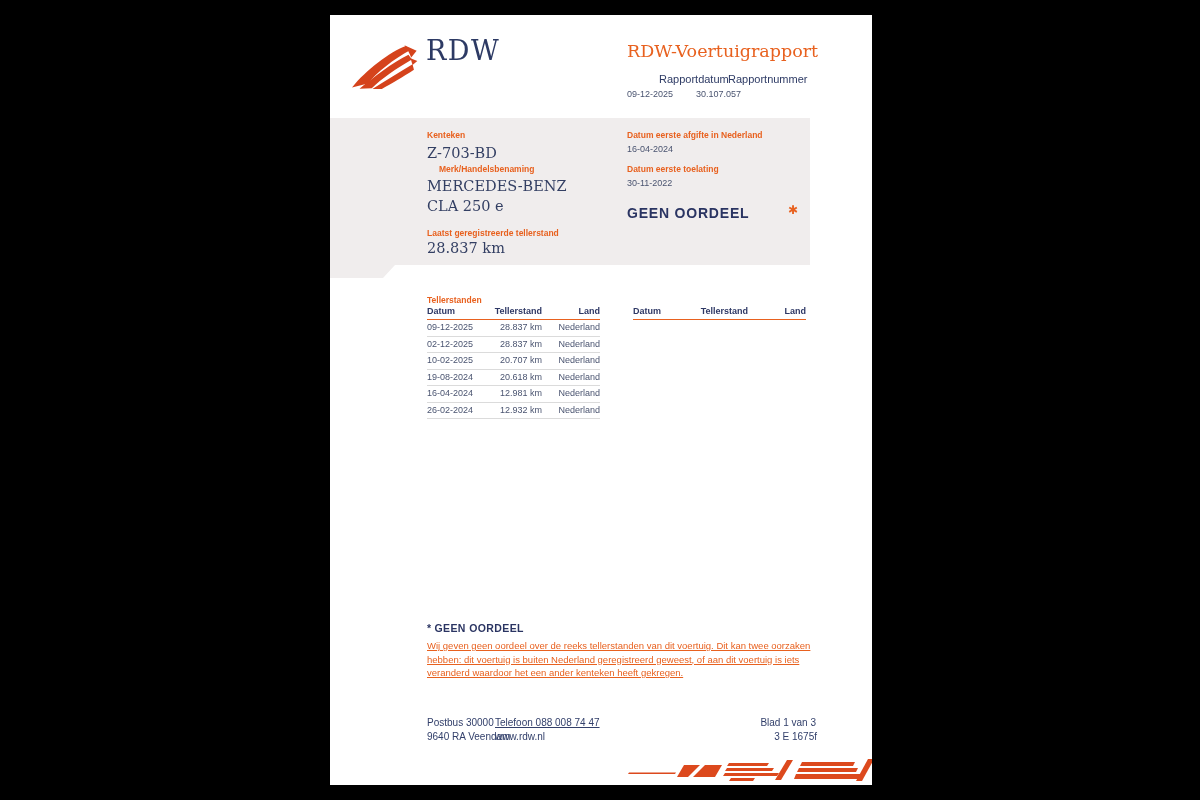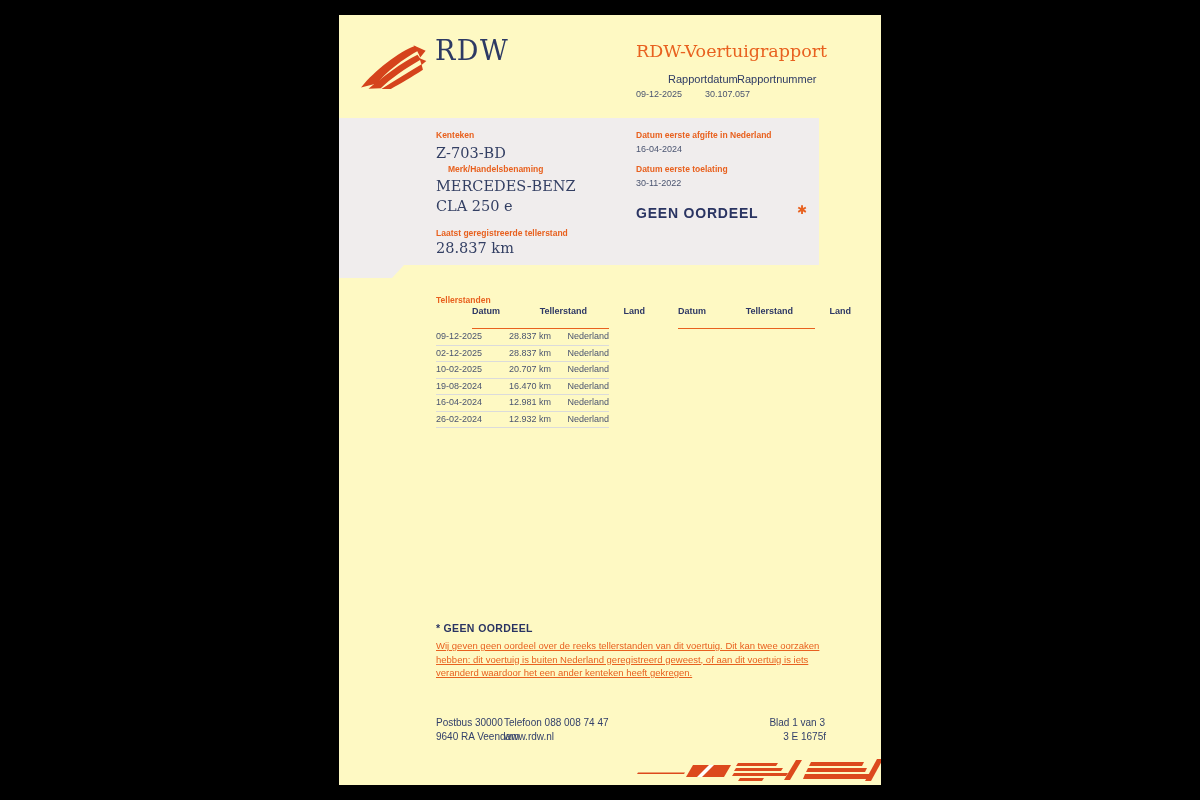--- a/index.html
+++ b/index.html
@@ -1,22 +1,22 @@
 <!DOCTYPE html>
 <html><head>
 <meta charset="utf-8">
 <style>
   html,body{margin:0;padding:0;}
   body{
     width:1200px;height:800px;background:#000;position:relative;overflow:hidden;
     font-family:"Liberation Sans",sans-serif;
   }
   .page{
-    position:absolute;left:339px;top:15px;width:542px;height:770px;
-    background:#fef9c3;overflow:hidden;
+    position:absolute;left:330px;top:15px;width:542px;height:770px;
+    background:#ffffff;overflow:hidden;
   }
   .abs{position:absolute;}
   
   .wordmark{
     left:96px;top:22px;font-family:"DejaVu Serif",serif;font-size:27px;
     color:#2d3a64;letter-spacing:1.5px;line-height:1;
   }
   .doc-title{
     left:297px;top:28px;font-family:"DejaVu Serif",serif;font-size:17.5px;
     color:#e8611f;line-height:1;
@@ -40,21 +40,21 @@
   .oordeel{
     position:absolute;left:297px;top:88px;font-size:14px;font-weight:bold;
     color:#2a3462;letter-spacing:0.8px;line-height:1;
   }
   .star{position:absolute;left:458px;top:86px;color:#e8611f;font-size:12px;line-height:1;}
   
   .ts-heading{left:97px;top:280px;font-size:8.5px;font-weight:bold;color:#e8611f;}
   .ts-table{width:173px;}
   .ts-head{
     display:grid;grid-template-columns:63px 52px 58px;
-    border-bottom:1.5px solid #e8611f;padding-bottom:12px;margin-left:36px;
+    border-bottom:1.5px solid #e8611f;padding-bottom:3px;
   }
   .ts-head span{font-size:9px;font-weight:bold;color:#2e3865;line-height:1;}
   .ts-row{
     display:grid;grid-template-columns:63px 52px 58px;
     border-bottom:1px solid #dbdbdb;padding:3px 0 3.5px 0;
   }
   .ts-row span{font-size:9px;color:#4a5470;line-height:1;}
   .c1,.ts-head .h1{text-align:left;}
   .c2,.h2{text-align:right;}
   .c3,.h3{text-align:right;}
@@ -132,21 +132,21 @@
           <span class="c2">28.837 km</span>
           <span class="c3">Nederland</span>
         </div>
         <div class="ts-row">
           <span class="c1">10-02-2025</span>
           <span class="c2">20.707 km</span>
           <span class="c3">Nederland</span>
         </div>
         <div class="ts-row">
           <span class="c1">19-08-2024</span>
-          <span class="c2">16.470 km</span>
+          <span class="c2">20.618 km</span>
           <span class="c3">Nederland</span>
         </div>
         <div class="ts-row">
           <span class="c1">16-04-2024</span>
           <span class="c2">12.981 km</span>
           <span class="c3">Nederland</span>
         </div>
         <div class="ts-row">
           <span class="c1">26-02-2024</span>
           <span class="c2">12.932 km</span>
@@ -164,21 +164,21 @@
     <div></div>
   </div>
 
   <div class="abs footnote">
     <div class="fn-title"><span class="fn-marker">*</span><span>GEEN OORDEEL</span></div>
     <div class="fn-body">Wij geven geen oordeel over de reeks tellerstanden van dit voertuig. Dit kan twee oorzaken hebben: dit voertuig is buiten Nederland geregistreerd geweest, of aan dit voertuig is iets veranderd waardoor het een ander kenteken heeft gekregen.</div>
   </div>
 
   <div class="abs footer-text" style="left:97px;top:703px;">Postbus 30000</div>
   <div class="abs footer-text" style="left:97px;top:717px;">9640 RA Veendam</div>
-  <div class="abs footer-text" style="left:165px;top:703px;">Telefoon 088 008 74 47</div>
+  <div class="abs footer-text" style="left:165px;top:703px;text-decoration:underline;">Telefoon 088 008 74 47</div>
   <div class="abs footer-text" style="left:165px;top:717px;">www.rdw.nl</div>
   <div class="abs footer-text f-right" style="left:376px;top:703px;">Blad 1 van 3</div>
   <div class="abs footer-text f-right" style="left:377px;top:717px;">3 E 1675f</div>
 
   <svg class="abs stripes" viewBox="0 0 245 28">
     <g fill="#DC491D">
       <polygon points="2,16.5 49,16.5 48,18 1,18"></polygon>
       <polygon points="57,9 95,9 88,21 50,21"></polygon>
       <polygon points="102,7 142,7 140,10 100,10"></polygon>
       <polygon points="100,12 147,12 145,15 98,15"></polygon>

